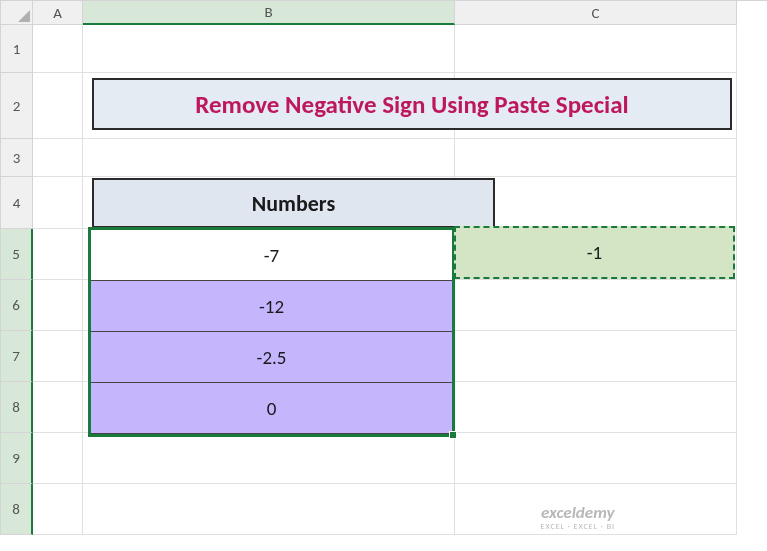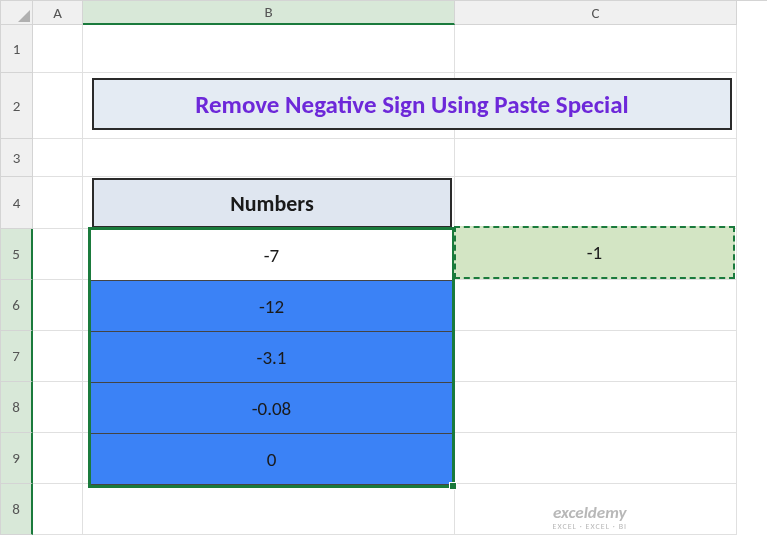--- a/index.html
+++ b/index.html
@@ -69,28 +69,28 @@
     top: 78px;
     width: 640px;
     height: 52px;
     background: #e4ebf3;
     border: 2px solid #2a2a2a;
     display: flex;
     align-items: center;
     justify-content: center;
     font-size: 25px;
     font-weight: bold;
-    color: #6d28d9;
+    color: #be185d;
     z-index: 2;
   }
   .numbers-header {
     position: absolute;
     left: 92px;
     top: 178px;
-    width: 360px;
+    width: 403px;
     height: 50px;
     background: #dfe6f0;
     border: 2px solid #2a2a2a;
     display: flex;
     align-items: center;
     justify-content: center;
     font-size: 22px;
     font-weight: bold;
     color: #1a1a1a;
     z-index: 2;
@@ -103,21 +103,21 @@
     border: 3px solid #1a7a3c;
     z-index: 3;
   }
   .data-range .data-cell {
     height: 51px;
     border-bottom: 1px solid #444;
     display: flex;
     align-items: center;
     justify-content: center;
     font-size: 19px;
-    background: #3b82f6;
+    background: #c4b5fd;
     color: #1a1a1a;
   }
   .data-range .data-cell.first {
     background: #ffffff;
   }
   .data-range .data-cell:last-child {
     border-bottom: none;
   }
   .sel-handle {
     position: absolute;
@@ -139,21 +139,21 @@
     background: #d3e5c4;
     display: flex;
     align-items: center;
     justify-content: center;
     font-size: 19px;
     color: #1a1a1a;
     z-index: 3;
   }
   .watermark {
     position: absolute;
-    right: 140px;
+    right: 152px;
     bottom: 20px;
     color: #b8b8b8;
     font-size: 13px;
     text-align: center;
     line-height: 1.1;
     z-index: 1;
     font-style: italic;
   }
 </style>
 </head>
@@ -216,22 +216,21 @@
   <div class="cell"></div>
 </div>
 
 <div class="title-box">Remove Negative Sign Using Paste Special</div>
 
 <div class="numbers-header">Numbers</div>
 
 <div class="data-range">
   <div class="data-cell first">-7</div>
   <div class="data-cell">-12</div>
-  <div class="data-cell">-3.1</div>
-  <div class="data-cell">-0.08</div>
+  <div class="data-cell">-2.5</div>
   <div class="data-cell">0</div>
   <div class="sel-handle"></div>
 </div>
 
 <div class="copied-cell">-1</div>
 
 <div class="watermark">
   <div style="font-size:17px;font-weight:bold;">exceldemy</div>
   <div style="font-size:8px;letter-spacing:1px;font-style:normal;">EXCEL · EXCEL · BI</div>
 </div>

